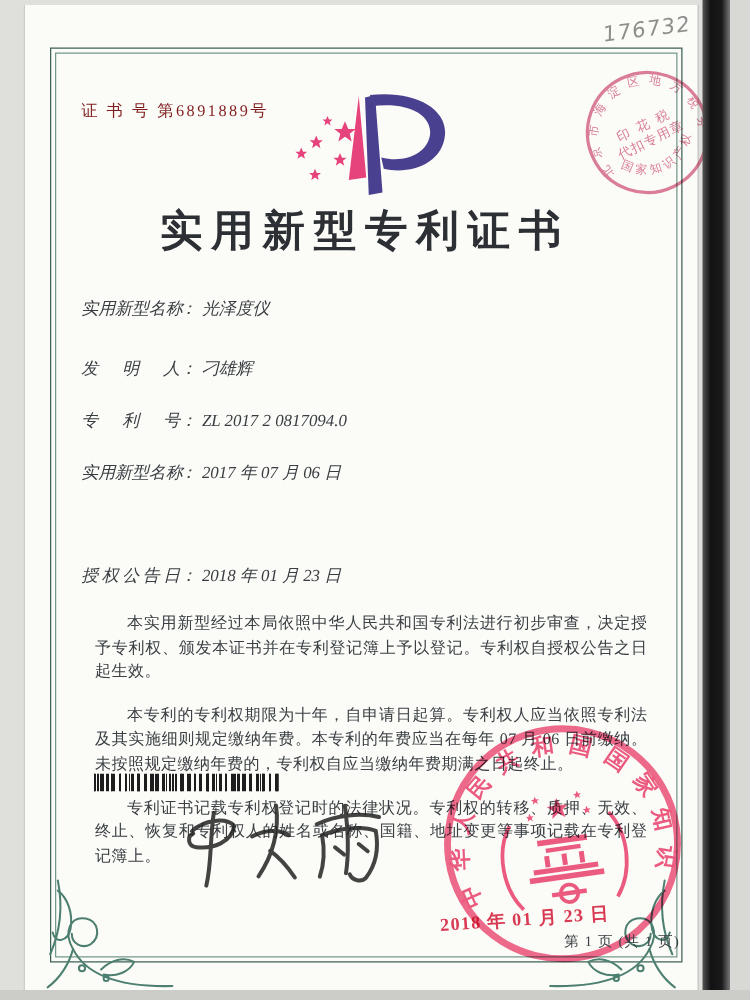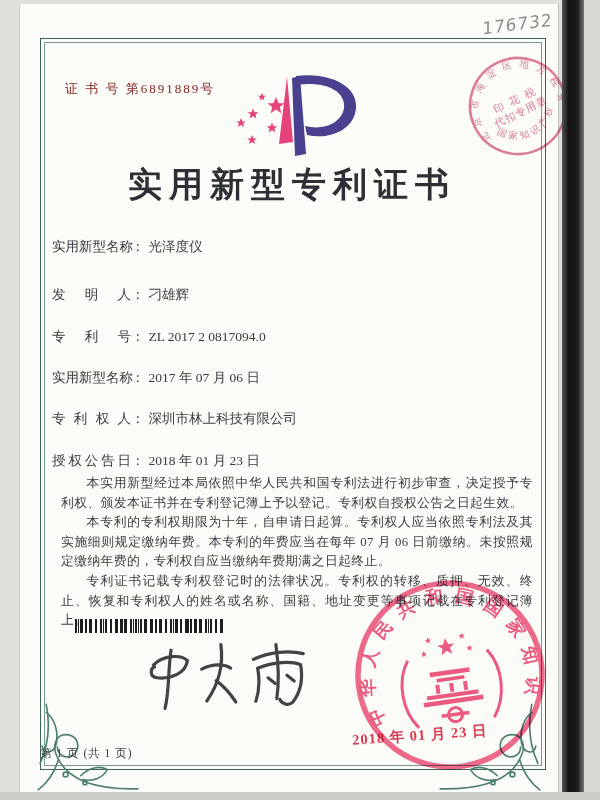--- a/index.html
+++ b/index.html
@@ -18,46 +18,46 @@
   .corner.bl{left:12px;bottom:-6px;}
   .corner.br{right:12px;bottom:-6px;transform:scaleX(-1);}
 
   .cert-no{position:absolute;left:45px;top:76px;font-size:13px;color:#7f1d1d;letter-spacing:2px;}
   .handwritten{position:absolute;left:462px;top:10px;font-size:17px;color:#8e8e8c;
         font-family:"DejaVu Sans",sans-serif;transform:rotate(-7deg) skewX(-8deg);letter-spacing:1px;}
   .logo{position:absolute;left:212px;top:70px;}
   .title{position:absolute;left:20px;top:158px;width:504px;text-align:center;font-size:34px;
         color:#2c2f33;letter-spacing:7px;font-weight:600;}
 
-  .field{position:absolute;left:32px;font-size:13.5px;color:#383d42;white-space:nowrap;}
+  .field{position:absolute;left:45px;font-size:13.5px;color:#383d42;white-space:nowrap;font-style:italic;}
   .flabel{display:inline-block;width:79px;text-align:justify;text-align-last:justify;}
   .fcolon{margin-right:4px;}
   .f0{top:234px}.f1{top:282px}.f2{top:324px}.f3{top:365px}.f4{top:406px}.f5{top:448px}
 
   .body-text{position:absolute;left:41px;top:470px;width:472px;font-size:12.8px;line-height:19.6px;
         color:#3b4045;text-align:justify;}
-  .body-text p{margin:0;text-indent:2em;letter-spacing:.4px;}
+  .body-text p{margin:15px;text-indent:2em;letter-spacing:.4px;}
 
   .barcode{position:absolute;left:55px;top:615px;width:148px;height:14px;
         background-image:repeating-linear-gradient(90deg,#1d1d1d 0 2px,transparent 2px 5px),
         repeating-linear-gradient(90deg,#1d1d1d 0 1px,transparent 1px 7px),
         repeating-linear-gradient(90deg,transparent 0 3px,#1d1d1d 3px 4px,transparent 4px 11px);}
 
   .director{position:absolute;left:45px;top:654px;font-size:14.5px;color:#33373b;
         letter-spacing:2px;line-height:27px;}
   .signature{position:absolute;left:118px;top:632px;transform:rotate(-2deg);}
 
   .seal{position:absolute;left:330px;top:571px;mix-blend-mode:multiply;opacity:.92;
         transform:rotate(-8deg);}
   .seal-date{position:absolute;left:332px;top:722px;font-size:14.5px;font-weight:600;color:#dd3b55;
         letter-spacing:1px;transform:rotate(-4deg);mix-blend-mode:multiply;white-space:nowrap;}
   .tax-stamp{position:absolute;left:446px;top:50px;transform:rotate(-26deg);opacity:.85;
         mix-blend-mode:multiply;}
 
-  .footer{position:absolute;left:20px;top:742px;width:504px;text-align:left;font-size:11.5px;
+  .footer{position:absolute;left:20px;top:742px;width:504px;text-align:right;font-size:11.5px;
         color:#3c4146;letter-spacing:1px;}
 </style>
 </head>
 <body>
 
 <div class="scan">
   <div class="page">
 
     <div class="frame">
       <div class="frame-inner"></div>
@@ -106,21 +106,20 @@
         <path d="M64,2 C 98,-2 126,12 124,34 C 122,57 96,66 75,61 L73,52 C 93,57 110,48 112,34 C 114,17 93,7 65,11 Z"></path>
       </g>
     </svg>
 
     <div class="title">实用新型专利证书</div>
 
     <div class="field f0"><span class="flabel">实用新型名称</span><span class="fcolon">：</span><span>光泽度仪</span></div>
     <div class="field f1"><span class="flabel">发明人</span><span class="fcolon">：</span><span>刁雄辉</span></div>
     <div class="field f2"><span class="flabel">专利号</span><span class="fcolon">：</span><span>ZL 2017 2 0817094.0</span></div>
     <div class="field f3"><span class="flabel">实用新型名称</span><span class="fcolon">：</span><span>2017 年 07 月 06 日</span></div>
-    <div class="field f4"><span class="flabel">专利权人</span><span class="fcolon">：</span><span>深圳市林上科技有限公司</span></div>
     <div class="field f5"><span class="flabel">授权公告日</span><span class="fcolon">：</span><span>2018 年 01 月 23 日</span></div>
 
     <div class="body-text">
       <p>本实用新型经过本局依照中华人民共和国专利法进行初步审查，决定授予专利权、颁发本证书并在专利登记簿上予以登记。专利权自授权公告之日起生效。</p>
       <p>本专利的专利权期限为十年，自申请日起算。专利权人应当依照专利法及其实施细则规定缴纳年费。本专利的年费应当在每年 07 月 06 日前缴纳。未按照规定缴纳年费的，专利权自应当缴纳年费期满之日起终止。</p>
       <p>专利证书记载专利权登记时的法律状况。专利权的转移、质押、无效、终止、恢复和专利权人的姓名或名称、国籍、地址变更等事项记载在专利登记簿上。</p>
     </div>
 
     <div class="barcode"></div>
 

